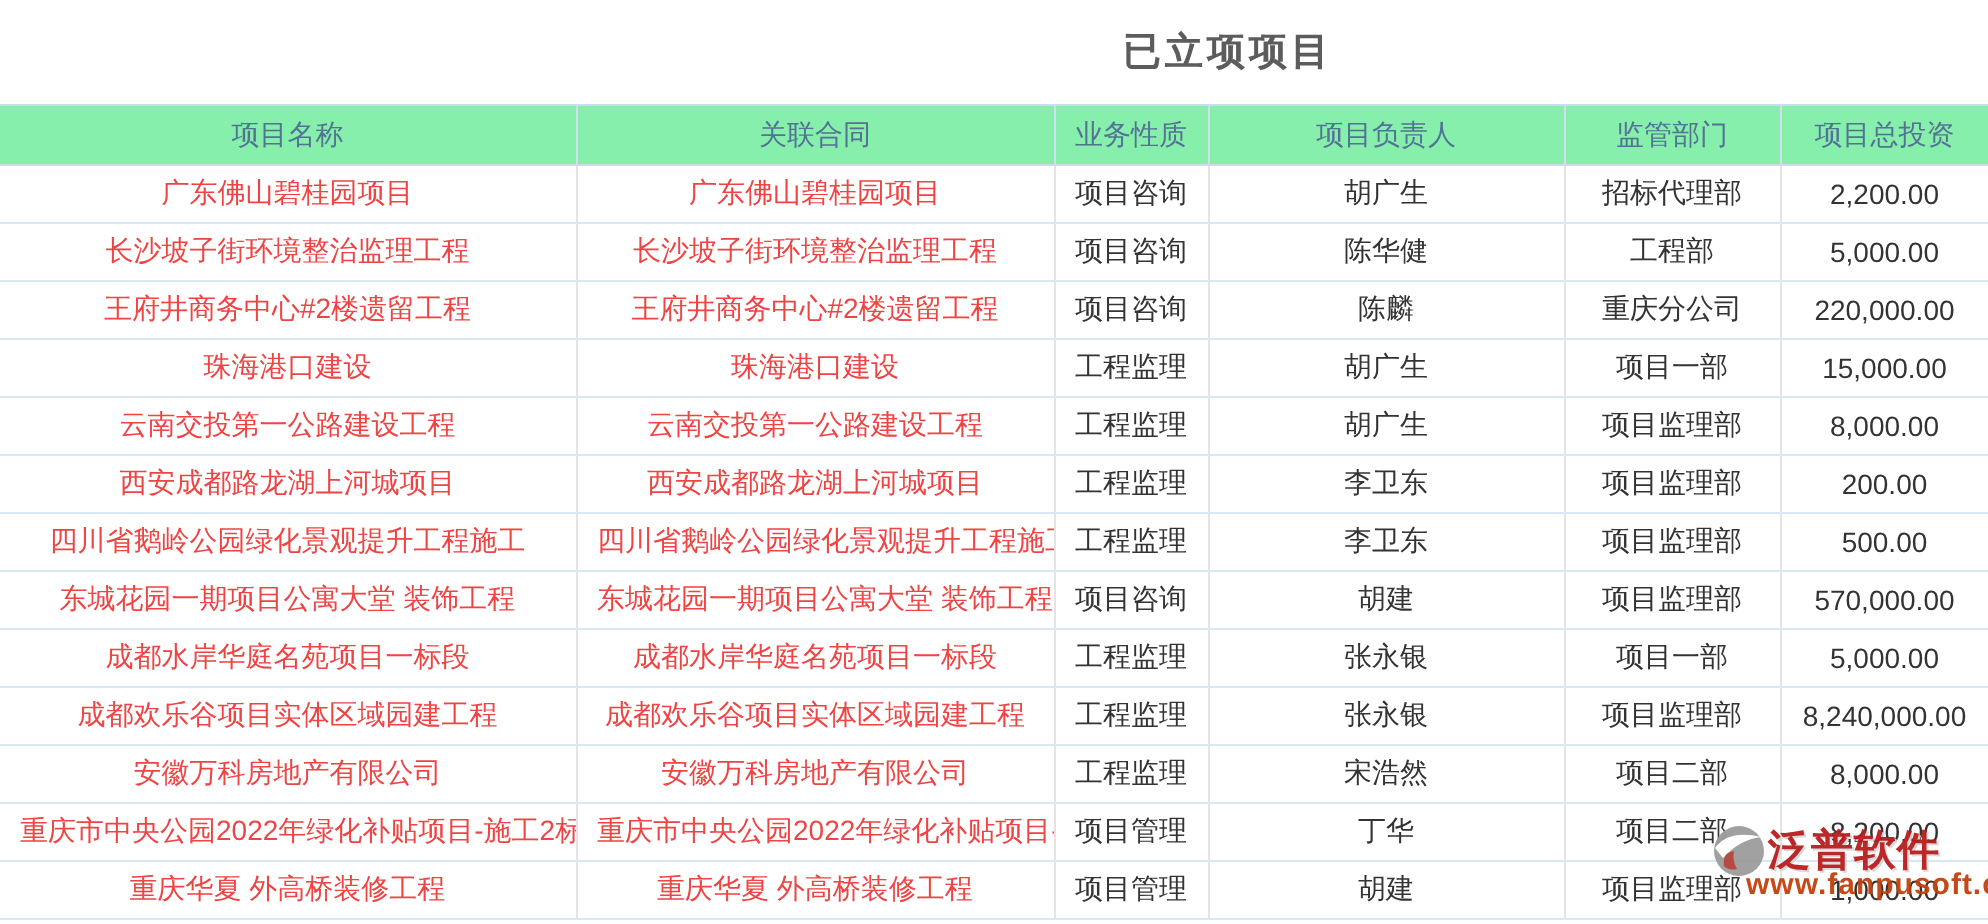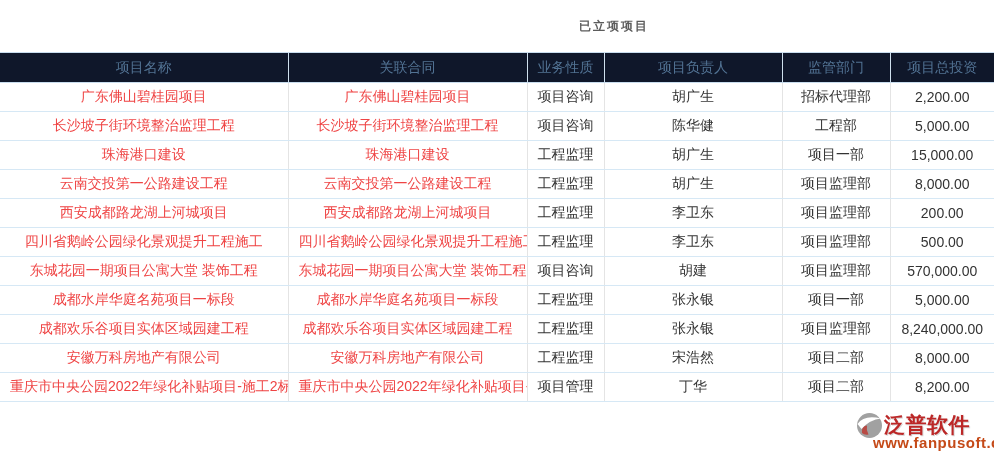--- a/index.html
+++ b/index.html
@@ -11,35 +11,35 @@
   }
   .page { position: relative; width: 994px; height: 462px; }
 
   
   .page-title {
     height: 52px;
     display: flex;
     align-items: center;
     justify-content: center;
     padding-left: 234px; 
-    font-size: 12px;
+    font-size: 19px;
     font-weight: bold;
     letter-spacing: 2px;
     color: #5c5c5c;
   }
 
   
   table.projects {
     width: 994px;
     border-collapse: collapse;
     table-layout: fixed;
   }
   table.projects thead th {
     height: 30px;
-    background: #0f172a;
+    background: #86efac;
     color: #527394;
     font-weight: normal;
     font-size: 14px;
     text-align: center;
     border-top: 1px solid #c9ddee;
     border-bottom: 1px solid #c9ddee;
     border-right: 1px solid #cfe0ee;
     white-space: nowrap;
     overflow: hidden;
   }
@@ -140,20 +140,28 @@
         </tr>
         <tr>
           <td class="col-name"><span class="link">长沙坡子街环境整治监理工程</span></td>
           <td class="col-contract"><span class="link">长沙坡子街环境整治监理工程</span></td>
           <td class="col-type">项目咨询</td>
           <td class="col-manager">陈华健</td>
           <td class="col-department">工程部</td>
           <td class="col-investment">5,000.00</td>
         </tr>
         <tr>
+          <td class="col-name"><span class="link">王府井商务中心#2楼遗留工程</span></td>
+          <td class="col-contract"><span class="link">王府井商务中心#2楼遗留工程</span></td>
+          <td class="col-type">项目咨询</td>
+          <td class="col-manager">陈麟</td>
+          <td class="col-department">重庆分公司</td>
+          <td class="col-investment">220,000.00</td>
+        </tr>
+        <tr>
           <td class="col-name"><span class="link">珠海港口建设</span></td>
           <td class="col-contract"><span class="link">珠海港口建设</span></td>
           <td class="col-type">工程监理</td>
           <td class="col-manager">胡广生</td>
           <td class="col-department">项目一部</td>
           <td class="col-investment">15,000.00</td>
         </tr>
         <tr>
           <td class="col-name"><span class="link">云南交投第一公路建设工程</span></td>
           <td class="col-contract"><span class="link">云南交投第一公路建设工程</span></td>
@@ -210,20 +218,28 @@
           <td class="col-department">项目二部</td>
           <td class="col-investment">8,000.00</td>
         </tr>
         <tr>
           <td class="col-name"><span class="link">重庆市中央公园2022年绿化补贴项目-施工2标段</span></td>
           <td class="col-contract"><span class="link">重庆市中央公园2022年绿化补贴项目-施工2标段</span></td>
           <td class="col-type">项目管理</td>
           <td class="col-manager">丁华</td>
           <td class="col-department">项目二部</td>
           <td class="col-investment">8,200.00</td>
+        </tr>
+        <tr>
+          <td class="col-name"><span class="link">重庆华夏 外高桥装修工程</span></td>
+          <td class="col-contract"><span class="link">重庆华夏 外高桥装修工程</span></td>
+          <td class="col-type">项目管理</td>
+          <td class="col-manager">胡建</td>
+          <td class="col-department">项目监理部</td>
+          <td class="col-investment">1,000.00</td>
         </tr>
       </tbody>
   </table>
 
   <div class="watermark">
     <div class="wm-top">
       <svg class="wm-logo" width="27" height="27" viewBox="0 0 27 27" aria-hidden="true">
         <circle cx="13.5" cy="13.5" r="12.5" fill="#9c9c9c"></circle>
         <path d="M1.5 12 Q8 2.5 25 6.5 Q14 7.5 5.5 17 Z" fill="#ffffff"></path>
         <path d="M6 21 Q5 14.5 11 13.5 Q10 18 12.5 22.5 Q8.5 23.5 6 21 Z" fill="#b5413a"></path>

